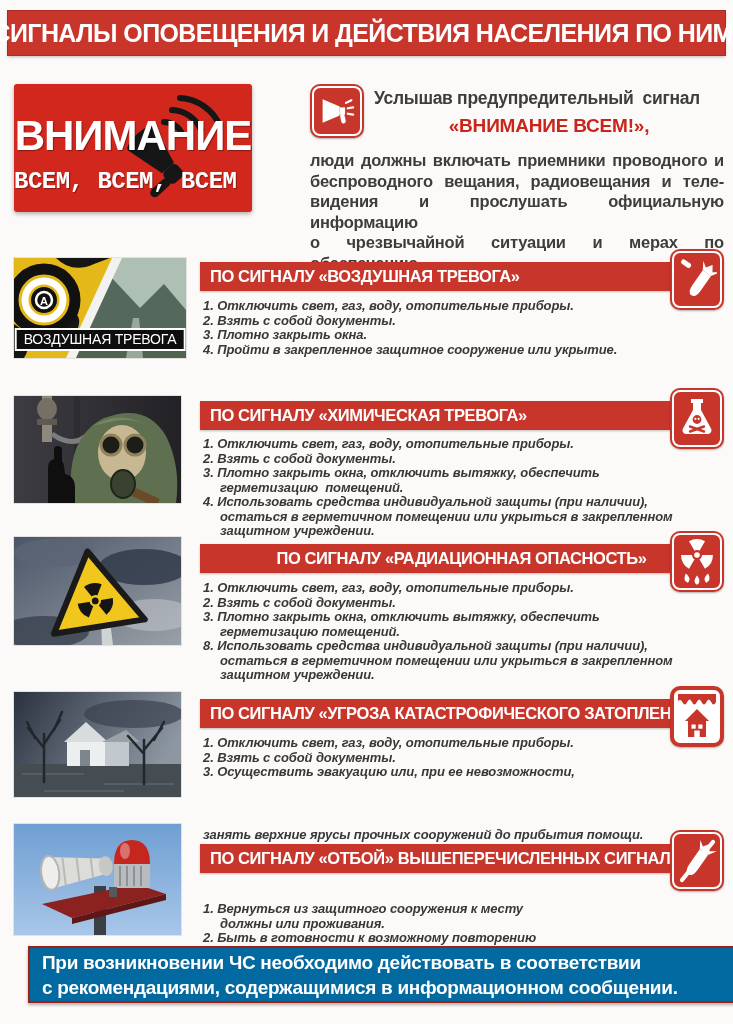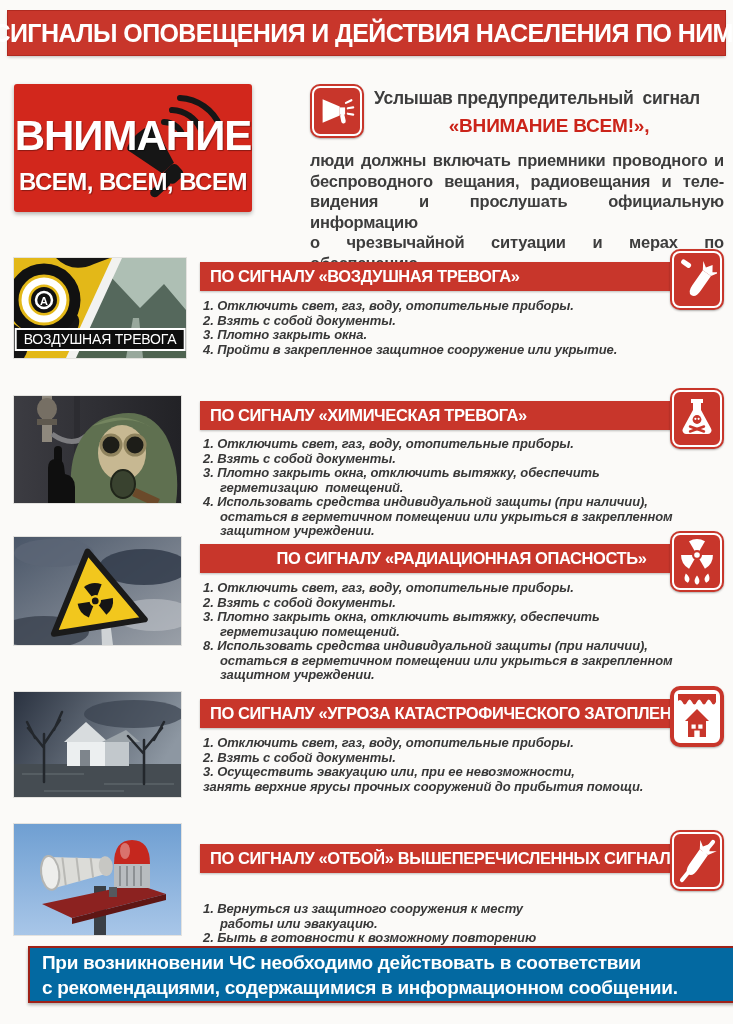--- a/index.html
+++ b/index.html
@@ -10,22 +10,22 @@
   .banner-top{position:absolute;left:8px;top:11px;width:717px;height:44px;background:#c8362b;
     box-shadow:0 0 0 1px #b02a20, 0 2px 3px rgba(0,0,0,.25);display:flex;align-items:center;justify-content:center;}
   .banner-top span{color:#fff;font-weight:bold;font-size:25px;letter-spacing:-.6px;white-space:pre;}
 
   
   .attention-box{position:absolute;left:14px;top:84px;width:238px;height:128px;background:#d2271c;
     border-radius:3px;box-shadow:0 2px 4px rgba(0,0,0,.3);overflow:hidden;}
   .attention-box svg{position:absolute;right:0;top:0;}
   .att-l1{position:absolute;left:0;top:28px;width:100%;text-align:center;color:#fff;font-weight:bold;
     font-size:42px;letter-spacing:-1px;z-index:2;text-shadow:1px 1px 1px rgba(0,0,0,.35);}
-  .att-l2{position:absolute;left:0;top:84px;width:100%;text-align:center;color:#fff;font-weight:bold;
-    font-size:24px;letter-spacing:-.5px;z-index:2;text-shadow:1px 1px 1px rgba(0,0,0,.35);}
+  .att-l2{position:absolute;left:0;top:84px;width:100%;color:#fff;font-weight:bold;
+    font-size:24px;letter-spacing:-.5px;z-index:2;text-shadow:1px 1px 1px rgba(0,0,0,.35);font-family:Liberation Mono, monospace;}
 
   .icon-box{position:absolute;background:#c8362b;border-radius:10px;padding:2px;box-shadow:0 1px 2px rgba(0,0,0,.3);}
   .icon-box .inner{border:2px solid #fff;border-radius:8px;width:100%;height:100%;box-sizing:border-box;
     display:flex;align-items:center;justify-content:center;background:#c8362b;}
   .icon-box.lite .inner{background:#fff;border-color:#c8362b;}
 
   .mega-icon{left:310px;top:84px;width:50px;height:50px;}
 
   .attention-text{position:absolute;left:310px;top:88px;width:414px;color:#3d3d3d;font-weight:bold;}
   .att-intro{margin-left:64px;font-size:17.5px;letter-spacing:-.3px;white-space:pre;}
@@ -43,21 +43,21 @@
   .bar{position:absolute;left:200px;width:523px;height:29px;background:#c8362b;color:#fff;
     display:flex;align-items:center;box-shadow:0 1px 2px rgba(0,0,0,.25);}
   .bar span{font-weight:bold;font-size:16.5px;letter-spacing:-.4px;padding-left:10px;white-space:pre;}
   .bar.centered{justify-content:center;}
   .bar.centered span{padding-left:0;}
   .sig-icon{width:50px;height:57px;left:670px;}
   .items{position:absolute;left:203px;width:512px;color:#383838;font-weight:bold;font-size:13px;
     line-height:14.5px;letter-spacing:-.1px;font-style:italic;}
   .items .line{white-space:pre;}
   .items .cont{padding-left:17px;}
-  .sec-flood .items .cont{padding-left:0;}
+  .sec-flood .items .cont{padding-left:0;margin-top:48px;}
 
   
   .banner-bottom{position:absolute;left:10px;top:946px;width:713px;height:57px;background:#0369a1;
     box-sizing:border-box;border:2px solid #9e2118;box-shadow:0 2px 3px rgba(0,0,0,.3);
     display:flex;flex-direction:column;justify-content:center;padding-left:12px;margin-left:18px;}
   .banner-bottom .line{color:#fff;font-weight:bold;font-size:19px;line-height:25px;letter-spacing:-.3px;white-space:pre;}
 </style>
 </head>
 <body>
 
@@ -393,21 +393,21 @@
             <path d="M-5 -12 L-10 -20 L-4 -16 L0 -22 L4 -16 L10 -20 L5 -12 Z"></path>
             <path d="M-5 -12 H5 V6 Q5 15 0 15 Q-5 15 -5 6 Z"></path>
           </g>
           <line x1="5" y1="43" x2="36" y2="5" stroke="#fff" stroke-width="4.2" stroke-linecap="round"></line>
         </svg>
       </div>
     </div>
     <div class="items" style="top:902px;">
         <div class="item">
           <div class="line">1. Вернуться из защитного сооружения к месту</div>
-          <div class="line cont">работы или эвакуацию.</div>
+          <div class="line cont">должны или проживания.</div>
         </div>
         <div class="item">
           <div class="line">2. Быть в готовности к возможному повторению</div>
           <div class="line cont">сигналов оповещения ГО.</div>
         </div>
       </div>
   </div>
 
   <div class="banner-bottom">
       <div class="line">При возникновении ЧС необходимо действовать в соответствии</div>

